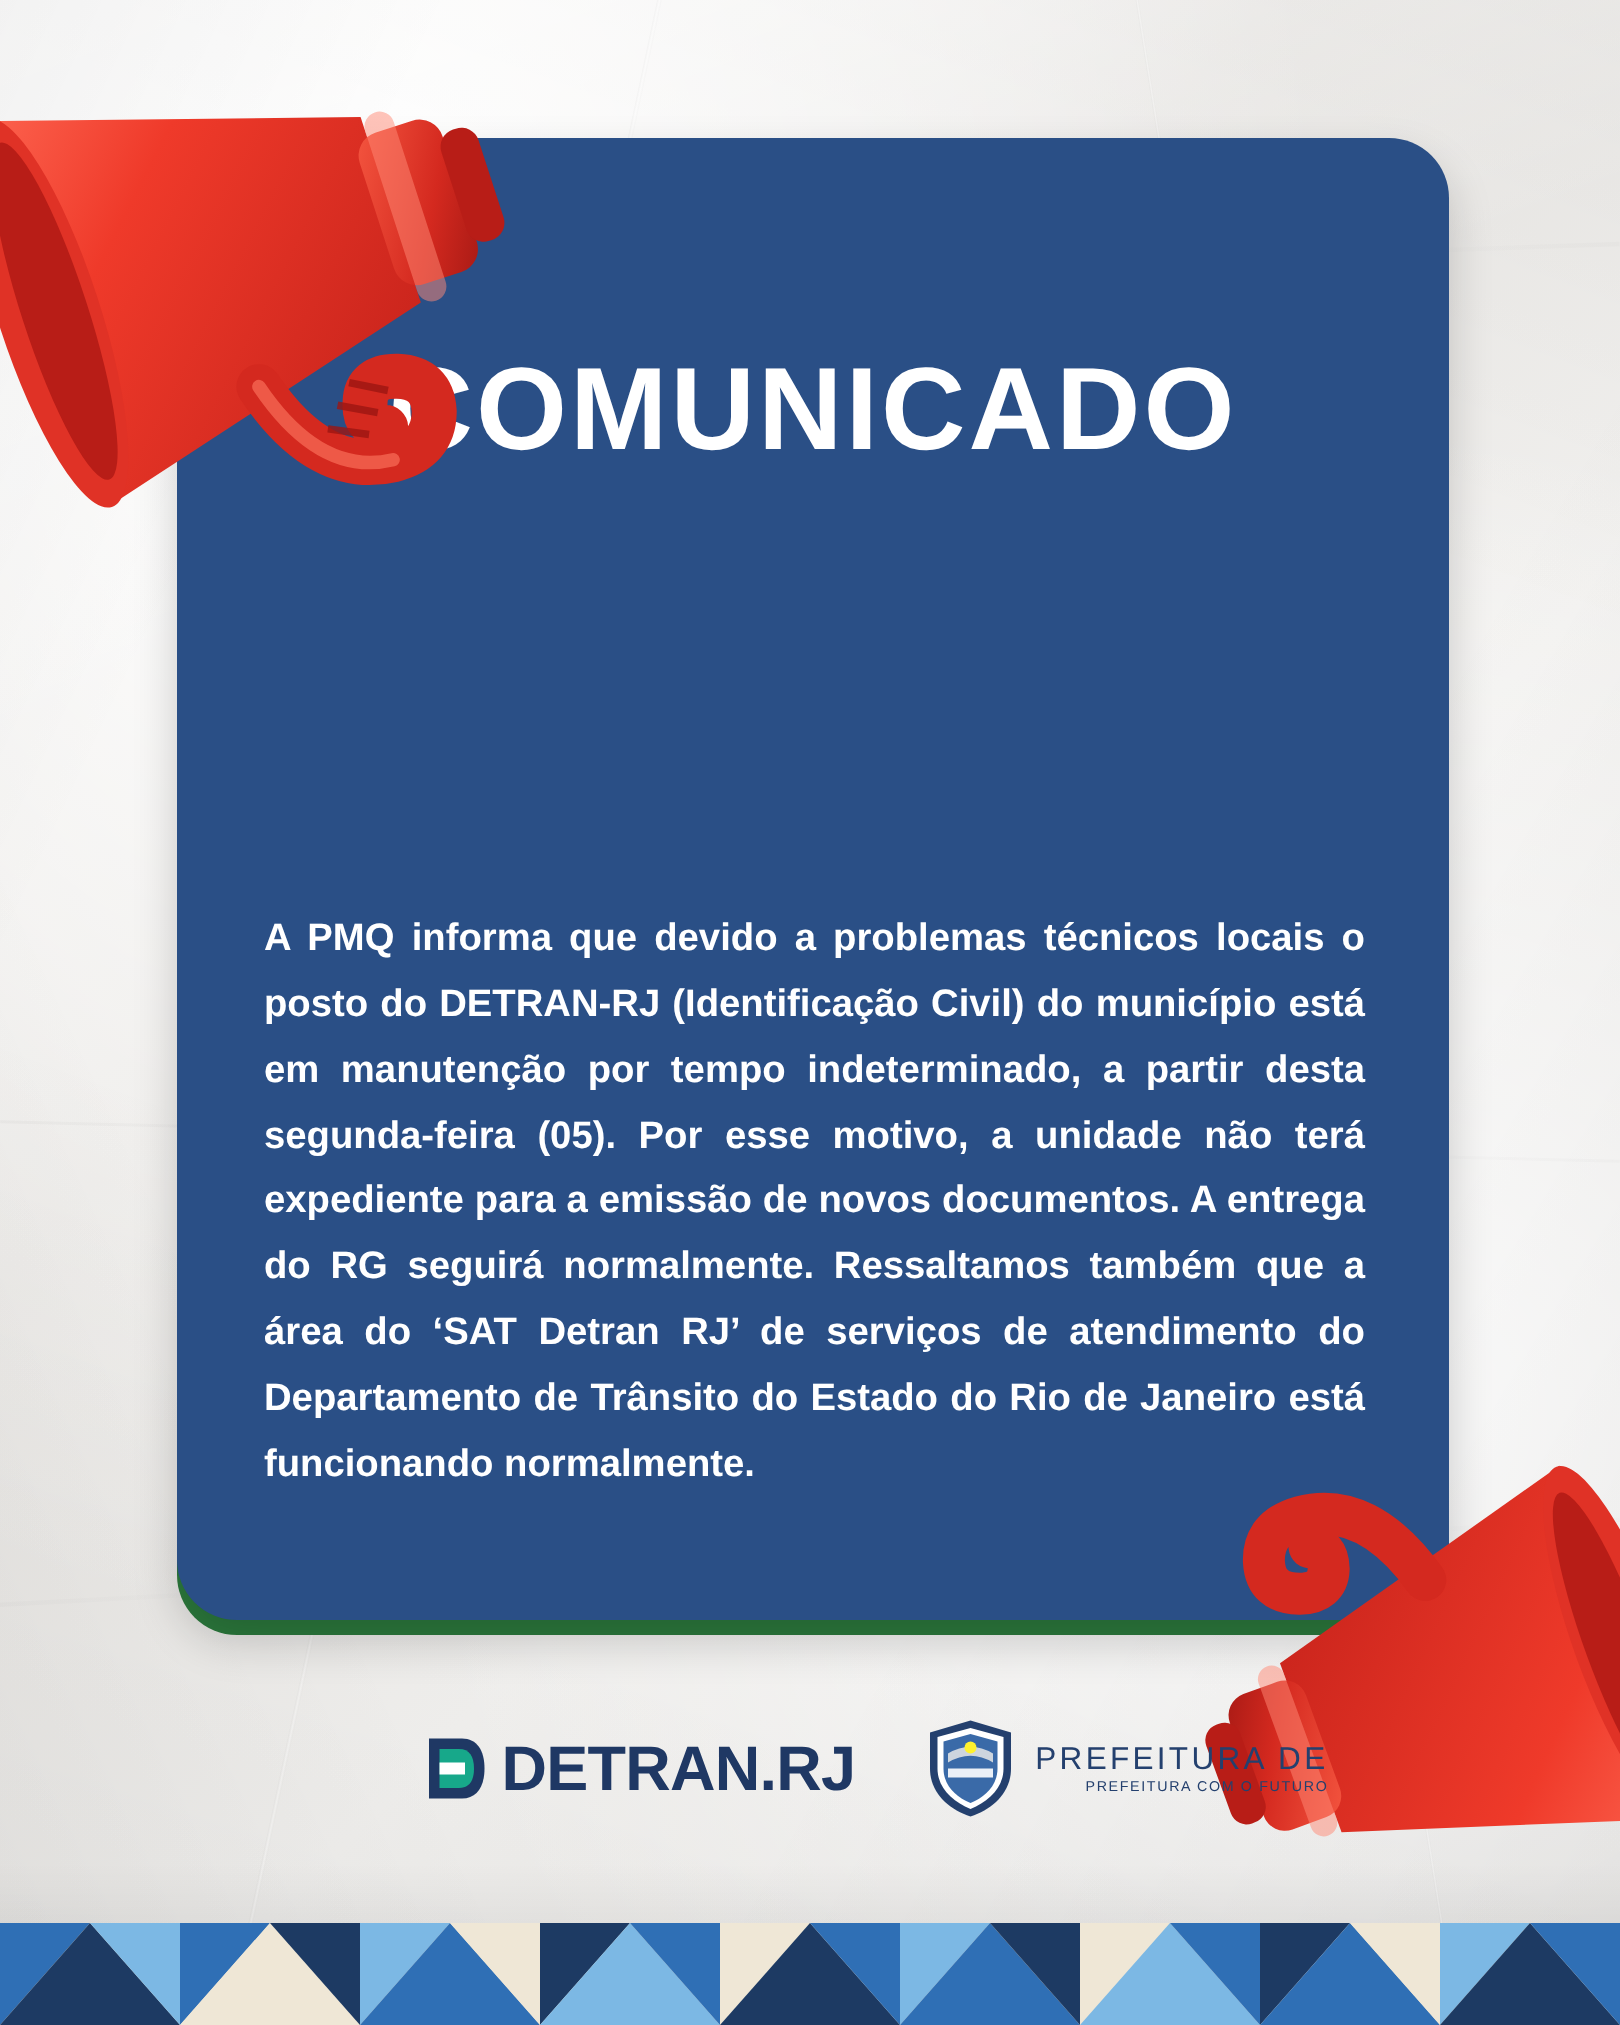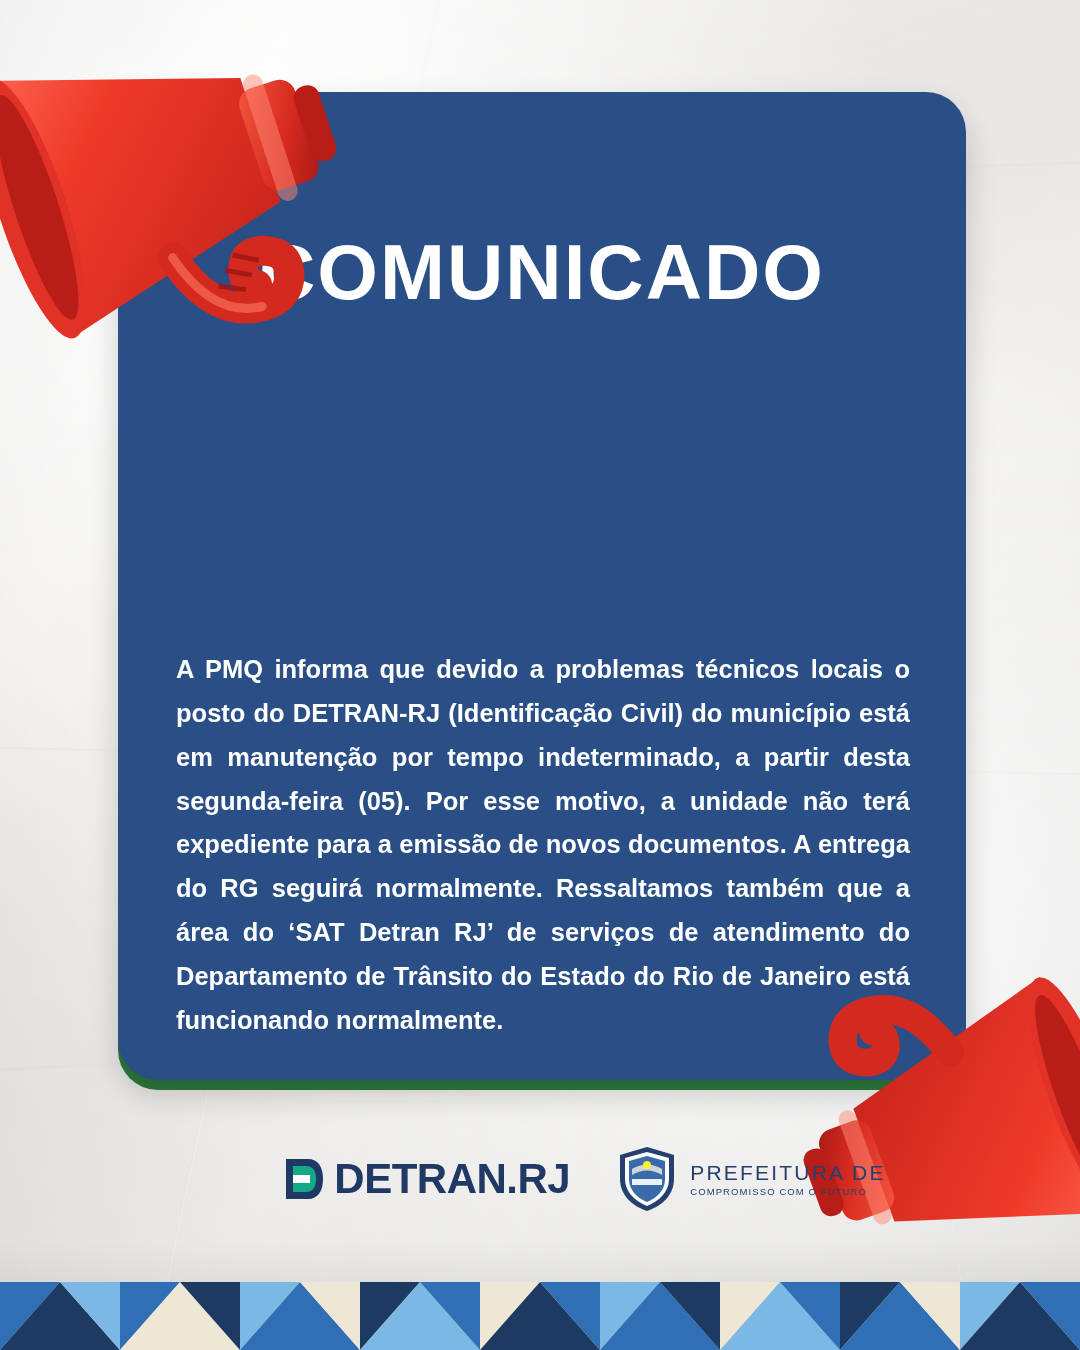--- a/index.html
+++ b/index.html
@@ -94,21 +94,20 @@
   .body-text {
     position: absolute;
     left: 58px;
     top: 512px;
     width: 734px;
     color: #ffffff;
     font-size: 25.5px;
     line-height: 1.72;
     font-weight: 700;
     text-align: justify;
-    margin-top: 44px;
   }
 
   
   .megaphone {
     position: absolute;
     pointer-events: none;
   }
   .mega-top { left: -30px; top: 0px; width: 400px; height: 370px; }
   .mega-bottom { left: 770px; top: 960px; width: 370px; height: 330px; }
 
@@ -136,20 +135,21 @@
   .detran-word {
     font-size: 42px;
     font-weight: 700;
     color: #1f3864;
     letter-spacing: -0.5px;
   }
   .quatis-logo {
     display: flex;
     align-items: center;
     gap: 12px;
+    text-align: right;
   }
   .quatis-crest { width: 62px; height: 68px; }
   .quatis-text { line-height: 1; }
   .quatis-pref {
     font-size: 21px;
     letter-spacing: 2.2px;
     color: #24406e;
     font-weight: 400;
   }
   .quatis-name {
@@ -278,21 +278,21 @@
       <svg class="quatis-crest" viewBox="0 0 62 68" xmlns="http://www.w3.org/2000/svg">
         <path d="M31 2 L58 10 L58 34 C58 50 46 61 31 66 C16 61 4 50 4 34 L4 10 Z" fill="#24406e"></path>
         <path d="M31 7 L53 13 L53 34 C53 47 43 56 31 61 C19 56 9 47 9 34 L9 13 Z" fill="#ffffff"></path>
         <path d="M31 11 L49 16 L49 34 C49 45 41 53 31 57 C21 53 13 45 13 34 L13 16 Z" fill="#3a6aa8"></path>
         <path d="M16 34 h30 v6 h-30 z" fill="#ffffff" opacity="0.9"></path>
         <path d="M16 24 q15 -9 30 0 v6 q-15 -9 -30 0 z" fill="#e8e8e8" opacity="0.85"></path>
         <circle cx="31" cy="20" r="4" fill="#fff22d"></circle>
       </svg>
       <div class="quatis-text">
         <div class="quatis-pref">PREFEITURA DE</div>
-        <div class="quatis-slogan">COMPROMISSO COM O FUTURO</div>
+        <div class="quatis-slogan">PREFEITURA COM O FUTURO</div>
       </div>
     </div>
   </div>
 
   <div class="bottom-fade"></div>
 
   <svg class="mosaic" viewBox="0 0 1080 68" preserveAspectRatio="none" xmlns="http://www.w3.org/2000/svg">
     <rect x="0" y="0" width="1080" height="68" fill="#efe7d6"></rect>
     <g>
       <polygon points="0,0 60,0 0,68" fill="#2f6fb5"></polygon>

